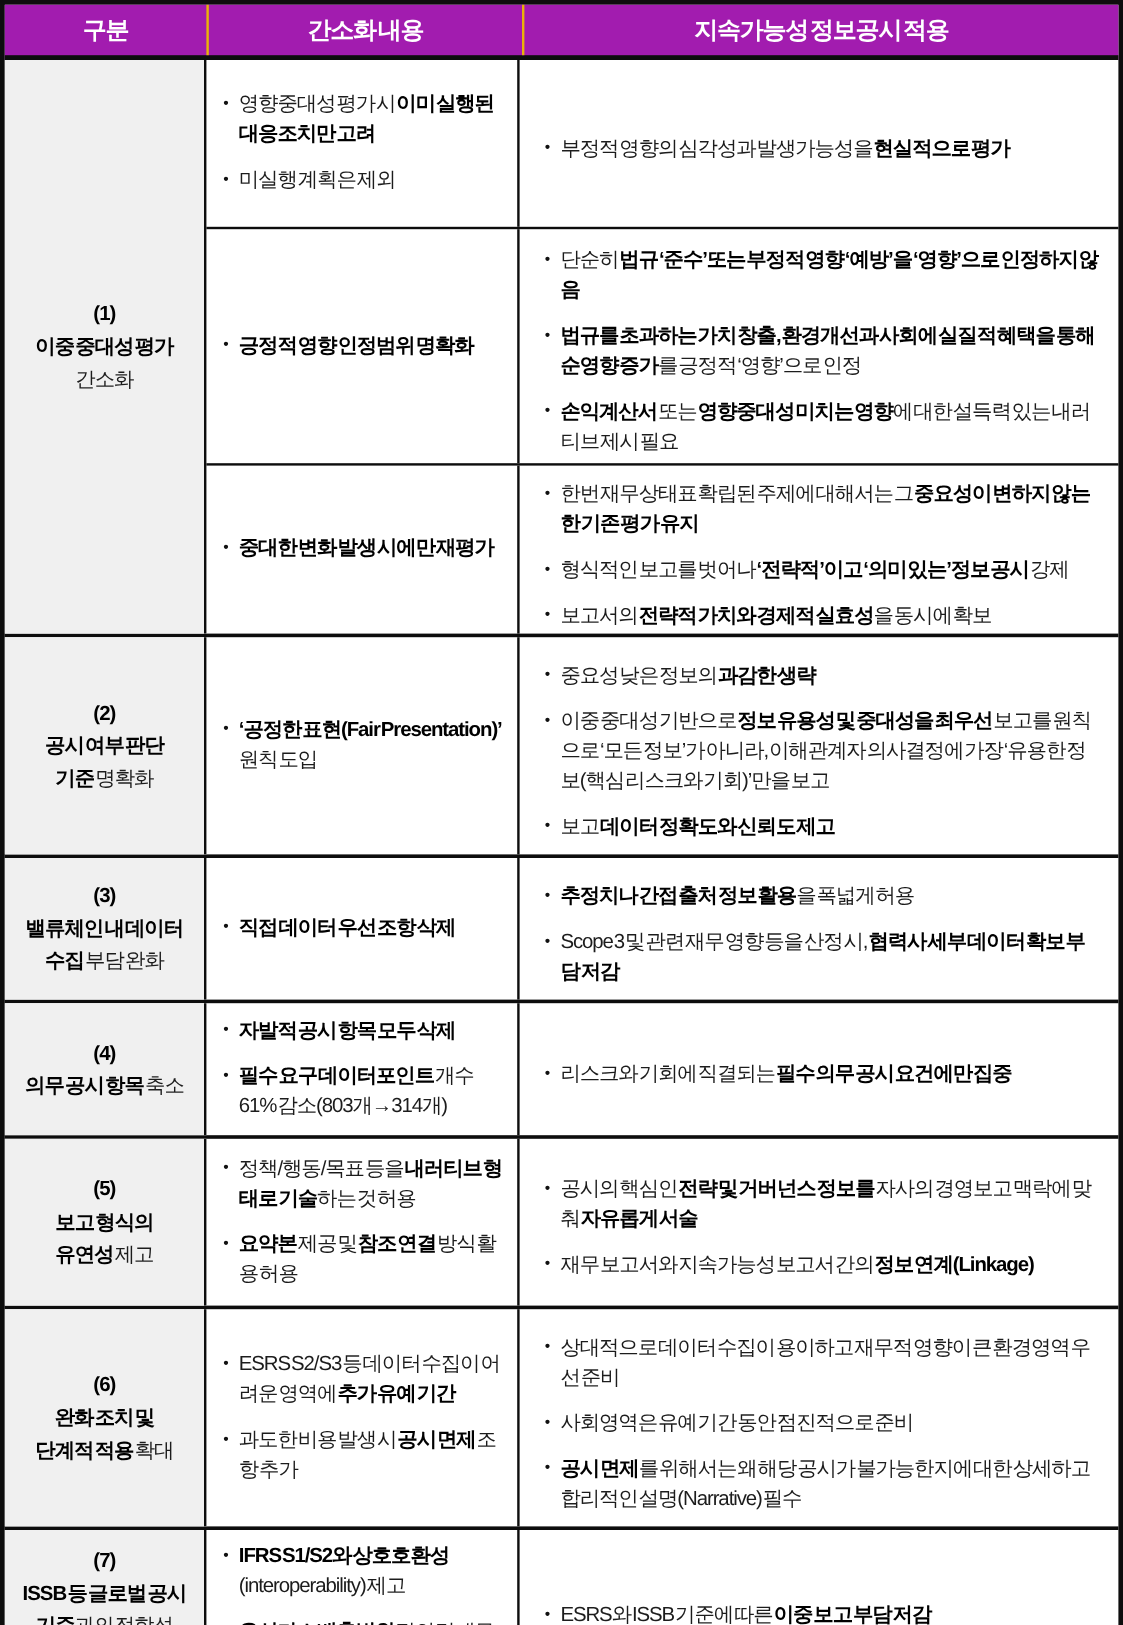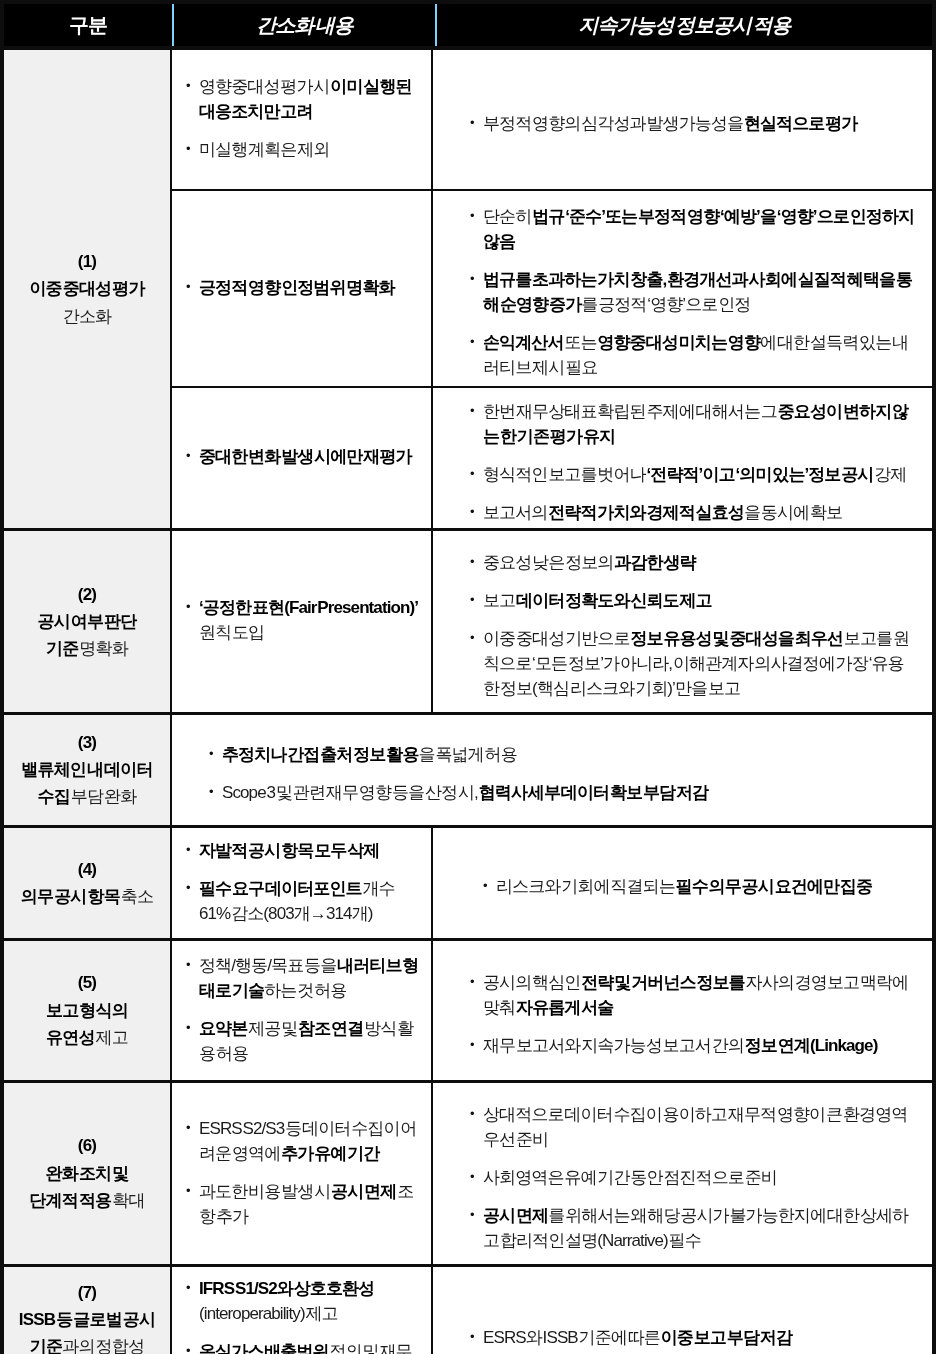--- a/index.html
+++ b/index.html
@@ -12,28 +12,28 @@
 
   .table {
     width: 936px;
     box-sizing: border-box;
     border: 4px solid #0d0d0d;
     border-bottom-width: 6px;
     background: #ffffff;
   }
 
   
-  .thead { display: flex; background: #000000; border-bottom: 4px solid #0d0d0d; }
+  .thead { display: flex; background: #a21caf; border-bottom: 4px solid #0d0d0d; }
   .th {
     height: 42px;
     display: flex; align-items: center; justify-content: center;
     color: #ffffff; font-weight: 700; font-size: 20px;
     letter-spacing: -1px; word-spacing: -3px;
   }
-  .th + .th { border-left: 2px solid #7dd3fc; font-style: italic; }
+  .th + .th { border-left: 2px solid #eab308; }
   .col-cat   { width: 168px; flex: none; }
   .col-mid   { width: 261px; flex: none; }
   .col-right { flex: 1; }
 
   
   .group-row { display: flex; }
   .group-row + .group-row { border-top: 3px solid #0d0d0d; }
 
   .cat-cell {
     width: 168px; flex: none;
@@ -57,21 +57,21 @@
     border-right: 2px solid #0d0d0d;
     box-sizing: border-box;
   }
   .right-cell { flex: 1; }
   .cell-inner {
     height: 100%;
     box-sizing: border-box;
     display: flex; flex-direction: column; justify-content: center;
     padding: 10px 10px 10px 13px;
   }
-  .right-cell .cell-inner { padding: 20px 14px 10px 20px; margin-left: 16px; }
+  .right-cell .cell-inner { padding: 20px 14px 10px 20px; }
 
   ul.bullets { list-style: none; margin: 0; padding: 0; display: flex; flex-direction: column; gap: 13px; }
   ul.bullets li {
     position: relative;
     padding-left: 14px;
     font-size: 17px;
     line-height: 1.47;
     letter-spacing: -0.9px;
     word-spacing: -3px;
   }
@@ -170,54 +170,61 @@
                 <div class="cell-inner">
                   <ul class="bullets">
                     <li><span class="seg-b">‘공정한 표현(Fair Presentation)’</span><span class="seg-r"> 원칙 도입</span></li>
                   </ul>
                 </div>
               </div>
               <div class="right-cell">
                 <div class="cell-inner">
                   <ul class="bullets">
                     <li><span class="seg-r">중요성 낮은 정보의 </span><span class="seg-b">과감한 생략</span></li>
+                    <li><span class="seg-r">이중 중대성 기반으로 </span><span class="seg-b">정보 유용성 및 중대성을 최우선</span><span class="seg-r"> 보고를 원칙으로 ‘모든 정보’가 아니라, 이해관계자 의사결정에 가장 ‘유용한 정보(핵심 리스크와 기회)’만을 보고</span></li>
                     <li><span class="seg-r">보고 </span><span class="seg-b">데이터 정확도와 신뢰도 제고</span></li>
-                    <li><span class="seg-r">이중 중대성 기반으로 </span><span class="seg-b">정보 유용성 및 중대성을 최우선</span><span class="seg-r"> 보고를 원칙으로 ‘모든 정보’가 아니라, 이해관계자 의사결정에 가장 ‘유용한 정보(핵심 리스크와 기회)’만을 보고</span></li>
                   </ul>
                 </div>
               </div>
             </div>
           </div>
         </div>
         <div class="group-row">
           <div class="cat-cell">
             <div class="cat-line"><span class="seg-b">(3)</span></div>
             <div class="cat-line"><span class="seg-b">밸류체인 내 데이터</span></div>
             <div class="cat-line"><span class="seg-b">수집</span><span class="seg-r"> 부담 완화</span></div>
           </div>
           <div class="sub-rows">
             <div class="sub-row" style="min-height: 110px;">
+              <div class="mid-cell">
+                <div class="cell-inner">
+                  <ul class="bullets">
+                    <li><span class="seg-b">직접 데이터 우선 조항 삭제</span></li>
+                  </ul>
+                </div>
+              </div>
               <div class="right-cell">
                 <div class="cell-inner">
                   <ul class="bullets">
                     <li><span class="seg-b">추정치나 간접 출처 정보 활용</span><span class="seg-r">을 폭넓게 허용</span></li>
                     <li><span class="seg-r">Scope 3 및 관련 재무 영향 등을 산정 시, </span><span class="seg-b">협력사 세부 데이터 확보 부담 저감</span></li>
                   </ul>
                 </div>
               </div>
             </div>
           </div>
         </div>
         <div class="group-row">
           <div class="cat-cell">
             <div class="cat-line"><span class="seg-b">(4)</span></div>
             <div class="cat-line"><span class="seg-b">의무 공시 항목</span><span class="seg-r"> 축소</span></div>
           </div>
           <div class="sub-rows">
-            <div class="sub-row" style="min-height: 110px; gap: 13px;">
+            <div class="sub-row" style="min-height: 110px;">
               <div class="mid-cell">
                 <div class="cell-inner">
                   <ul class="bullets">
                     <li><span class="seg-b">자발적 공시 항목 모두 삭제</span></li>
                     <li><span class="seg-b">필수 요구 데이터포인트</span><span class="seg-r"> 개수 61% 감소(803개→314개)</span></li>
                   </ul>
                 </div>
               </div>
               <div class="right-cell">
                 <div class="cell-inner">

